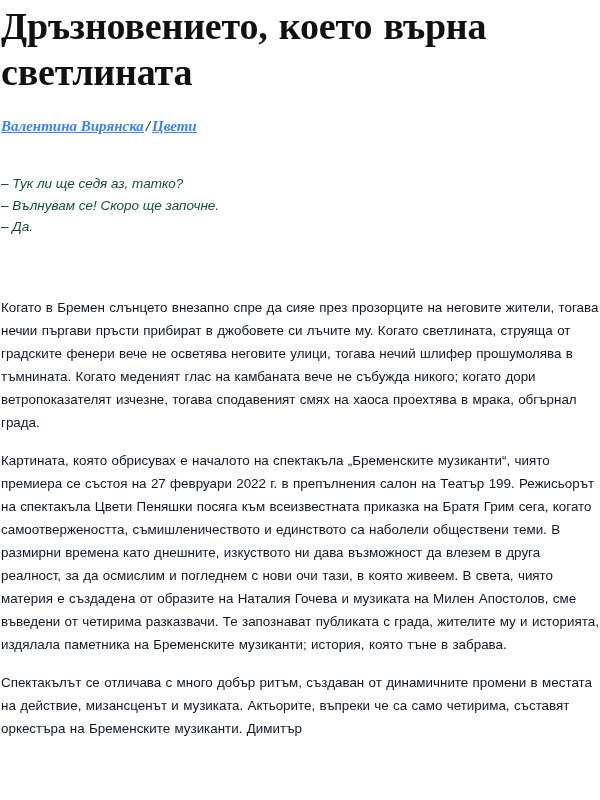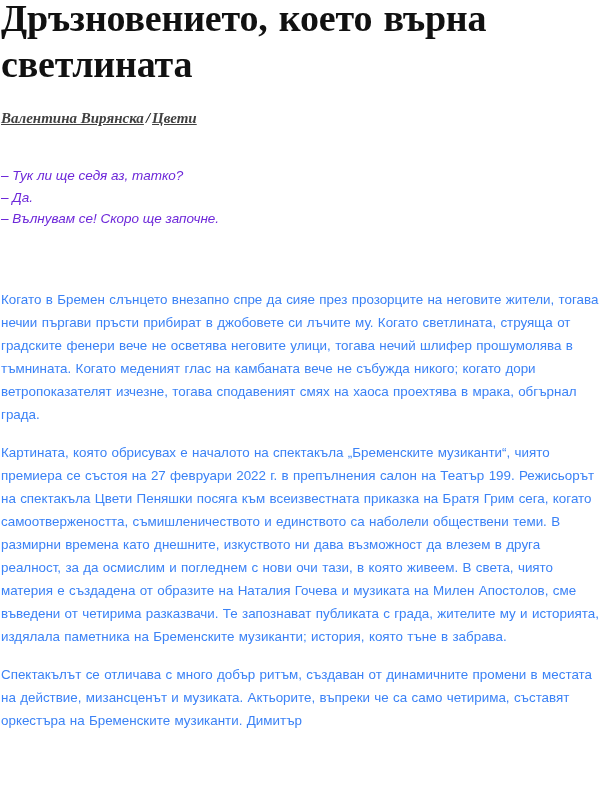--- a/index.html
+++ b/index.html
@@ -21,21 +21,21 @@
   #page {
     position: absolute;
     left: 0;
     top: 0;
     width: 600px;
     height: 800px;
     overflow: hidden;
   }
 
   .content {
-    padding: 3px 2px 0 1px;
+    padding: 11px 2px 0 1px;
     box-sizing: border-box;
     width: 600px;
   }
 
   
   .article-title {
     font-family: "Liberation Serif", "DejaVu Serif", serif;
     font-weight: bold;
     font-size: 38px;
     line-height: 46px;
@@ -56,21 +56,21 @@
     position: relative;
     top: 14px;
     font-family: "Liberation Serif", "DejaVu Serif", serif;
     font-style: italic;
     font-weight: bold;
     font-size: 15px;
     line-height: 18px;
     color: #161616;
   }
   .byline a {
-    color: #404040;
+    color: #3b82f6;
     text-decoration: underline;
     text-underline-offset: 1px;
   }
   .byline .sep {
     color: #161616;
     text-decoration: none;
     font-weight: bold;
     padding: 0 2px;
   }
 
@@ -80,36 +80,36 @@
     top: 52px;
     margin: 0;
     padding: 0;
     list-style: none;
   }
   .dialogue li {
     font-family: "Liberation Sans", sans-serif;
     font-style: italic;
     font-size: 13.5px;
     line-height: 21.5px;
-    color: #6d28d9;
+    color: #14532d;
     white-space: pre;
   }
 
   
   .body-copy {
     position: relative;
     top: 110px;
   }
   .body-copy p {
     margin: 0 0 15px 0;
     padding: 0;
     font-family: "Liberation Sans", sans-serif;
     font-size: 13.4px;
     line-height: 23px;
-    color: #3b82f6;
+    color: #0f172a;
     text-align: left;
     width: 600px;
     word-spacing: 0.6px;
   }
   .body-copy p:last-child {
     margin-bottom: 0;
   }
 </style>
 </head>
 <body>
@@ -118,22 +118,22 @@
   <div class="content">
 
     <h1 class="article-title">Дръзновението, което върна светлината</h1>
 
     <p class="byline">
       <a href="#">Валентина Вирянска</a><span class="sep">/</span><a href="#">Цвети</a>
     </p>
 
     <ul class="dialogue">
       <li>– Тук ли ще седя аз, татко?</li>
+      <li>– Вълнувам се! Скоро ще започне.</li>
       <li>– Да.</li>
-      <li>– Вълнувам се! Скоро ще започне.</li>
     </ul>
 
     <div class="body-copy">
       <p>Когато в Бремен слънцето внезапно спре да сияе през прозорците на неговите жители, тогава нечии пъргави пръсти прибират в джобовете си лъчите му. Когато светлината, струяща от градските фенери вече не осветява неговите улици, тогава нечий шлифер прошумолява в тъмнината. Когато медeният глас на камбаната вече не събужда никого; когато дори ветропоказателят изчезне, тогава сподавеният смях на хаоса проехтява в мрака, обгърнал града.</p>
       <p>Картината, която обрисувах е началото на спектакъла „Бременските музиканти“, чиято премиера се състоя на 27 февруари 2022 г. в препълнения салон на Театър 199. Режисьорът на спектакъла Цвети Пеняшки посяга към всеизвестната приказка на Братя Грим сега, когато самоотвержеността, съмишленичеството и единството са наболели обществени теми. В размирни времена като днешните, изкуството ни дава възможност да влезем в друга реалност, за да осмислим и погледнем с нови очи тази, в която живеем. В света, чиято материя е създадена от образите на Наталия Гочева и музиката на Милен Апостолов, сме въведени от четирима разказвачи. Те запознават публиката с града, жителите му и историята, издялала паметника на Бременските музиканти; история, която тъне в забрава.</p>
       <p>Спектакълът се отличава с много добър ритъм, създаван от динамичните промени в местата на действие, мизансценът и музиката. Актьорите, въпреки че са само четирима, съставят оркестъра на Бременските музиканти. Димитър</p>
     </div>
 
   </div>
 </div>

